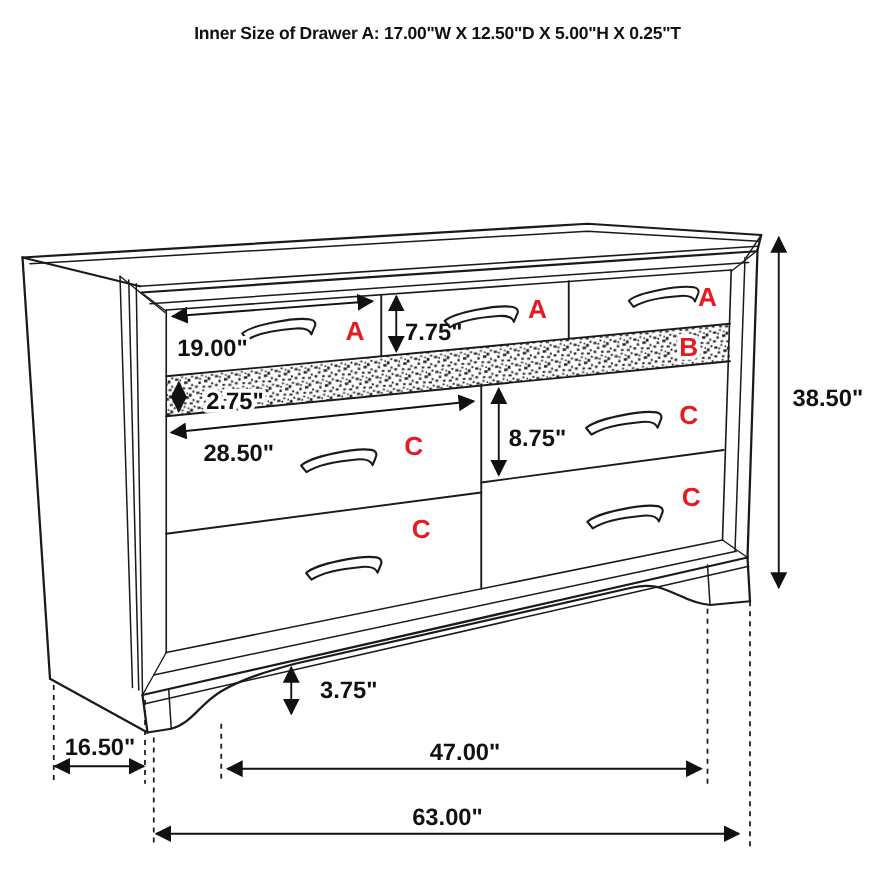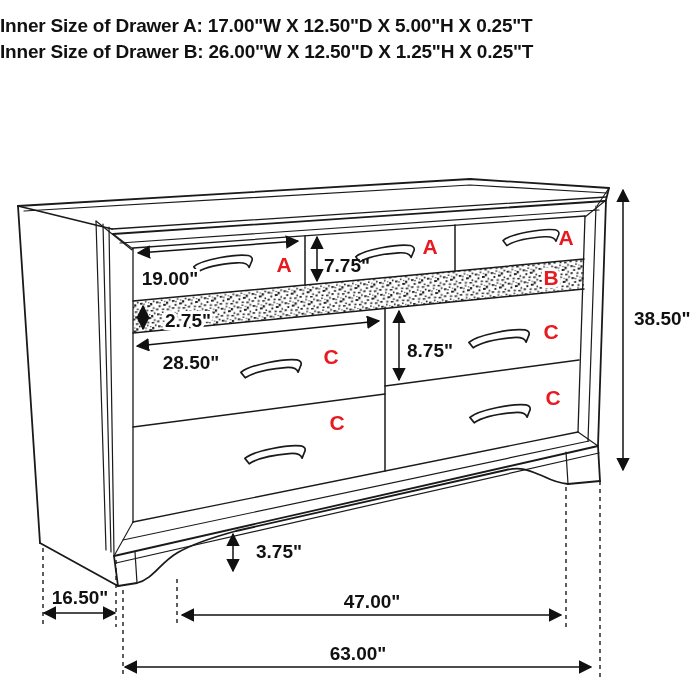--- a/index.html
+++ b/index.html
@@ -1,33 +1,32 @@
 <!DOCTYPE html>
 <html><head>
 <meta charset="utf-8">
 <style>
   html,body{margin:0;padding:0;background:#fff;}
   .canvas{position:relative;width:700px;height:700px;background:#fff;overflow:hidden;
           font-family:"Liberation Sans",sans-serif;}
-  .hdr{position:absolute;top:13px;left:0;width:700px;text-align:left;
-       font-weight:bold;font-size:19px;line-height:26px;color:#111;letter-spacing:-0.2px;}
+  .hdr{position:absolute;top:13px;left:0;width:700px;text-align:center;
+       font-weight:bold;font-size:14px;line-height:26px;color:#111;letter-spacing:-0.2px;}
   svg{position:absolute;left:0;top:0;}
   svg text{font-family:"Liberation Sans",sans-serif;font-weight:bold;}
   .dimtxt{font-size:19px;fill:#111;}
   .redtxt{font-size:21px;fill:#e8191f;}
   .halo{paint-order:stroke;stroke:#fff;stroke-width:6px;stroke-linejoin:round;}
 </style>
 </head>
 <body>
 
 <div class="canvas">
 
   <div class="hdr">
     <div>Inner Size of Drawer A: 17.00"W X 12.50"D X 5.00"H X 0.25"T</div>
-    <div>Inner Size of Drawer B: 26.00"W X 12.50"D X 1.25"H X 0.25"T</div>
   </div>
 
   <svg width="700" height="700" viewBox="0 0 700 700">
     <defs>
       <marker id="mA" viewBox="0 0 10 10" refX="9" refY="5" markerWidth="9" markerHeight="9" orient="auto-start-reverse">
         <path d="M0,0 L10,5 L0,10 Z" fill="#111"></path>
       </marker>
       <pattern id="sparkle" width="16" height="12" patternUnits="userSpaceOnUse" patternTransform="rotate(-5)">
         <rect x="1" y="2" width="2.6" height="1.8" fill="#222"></rect>
         <rect x="6" y="0.5" width="1.6" height="1.4" fill="#222"></rect>

